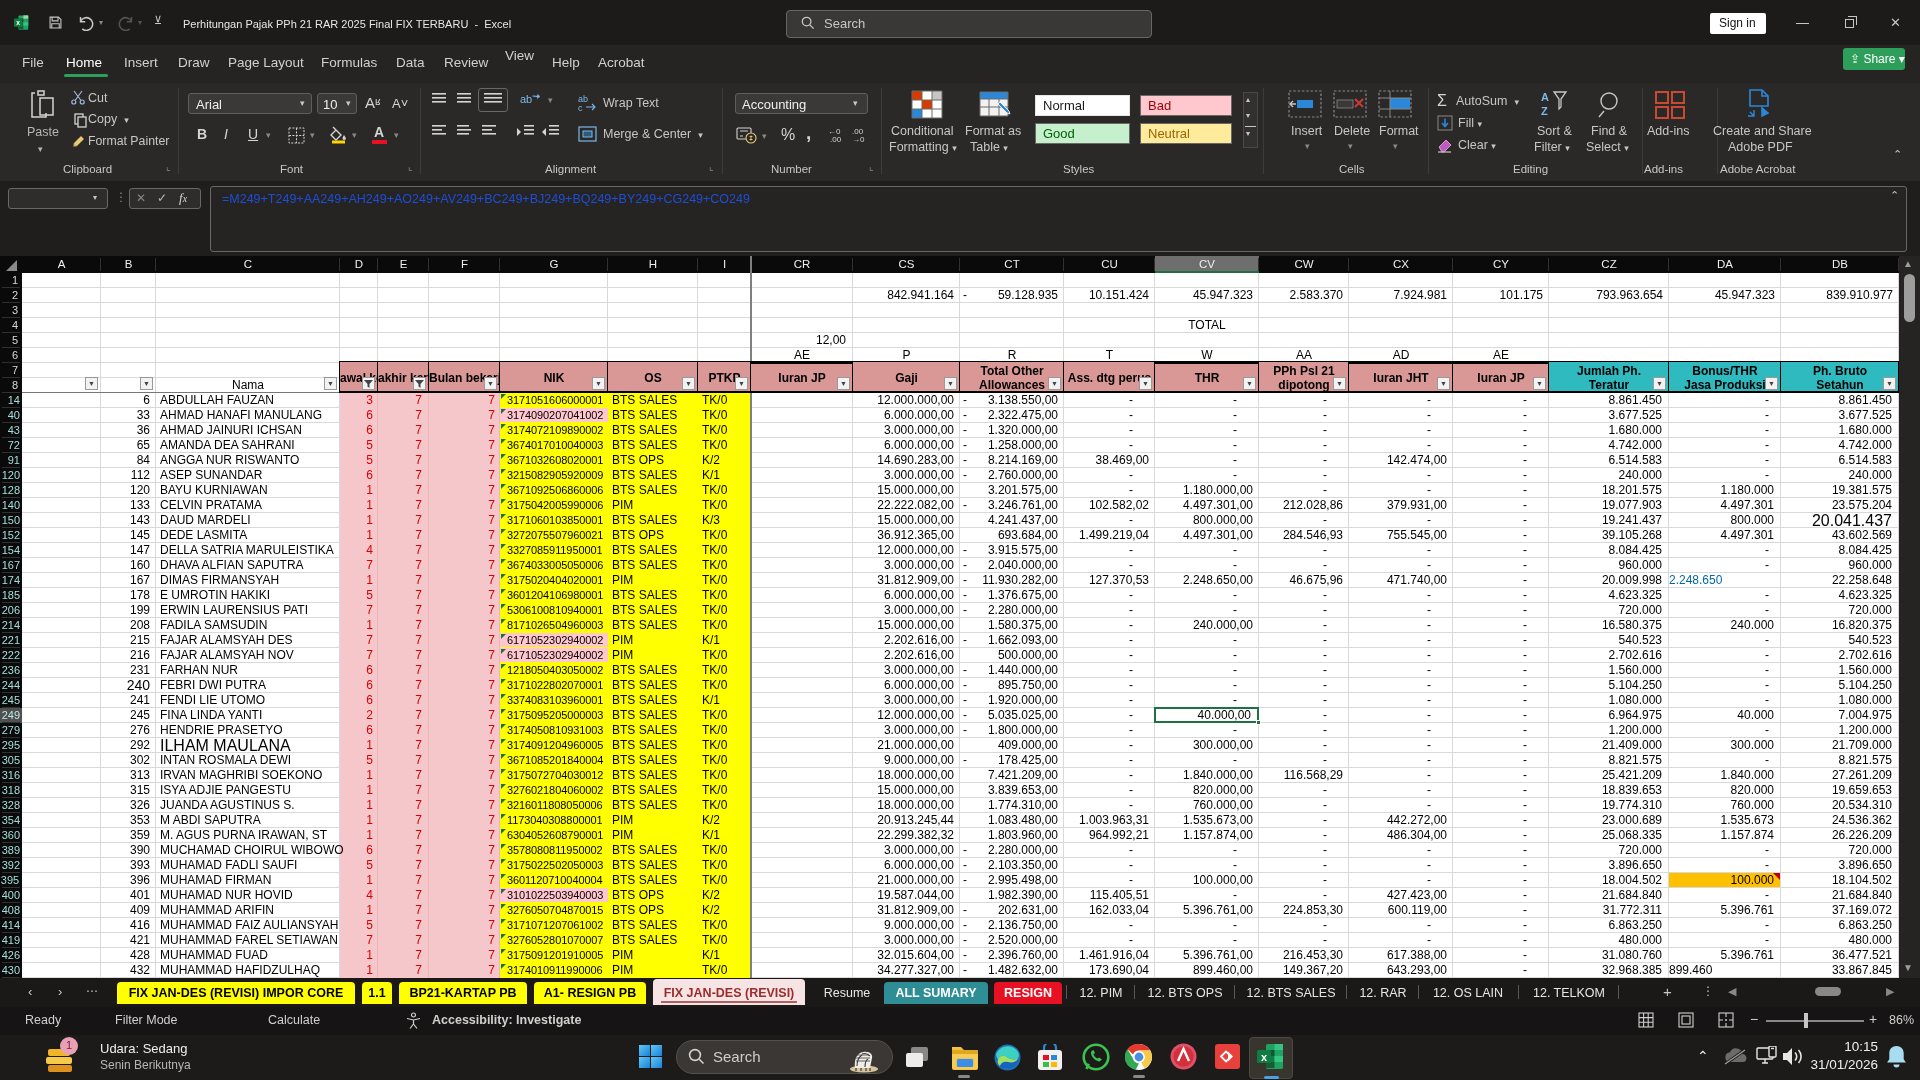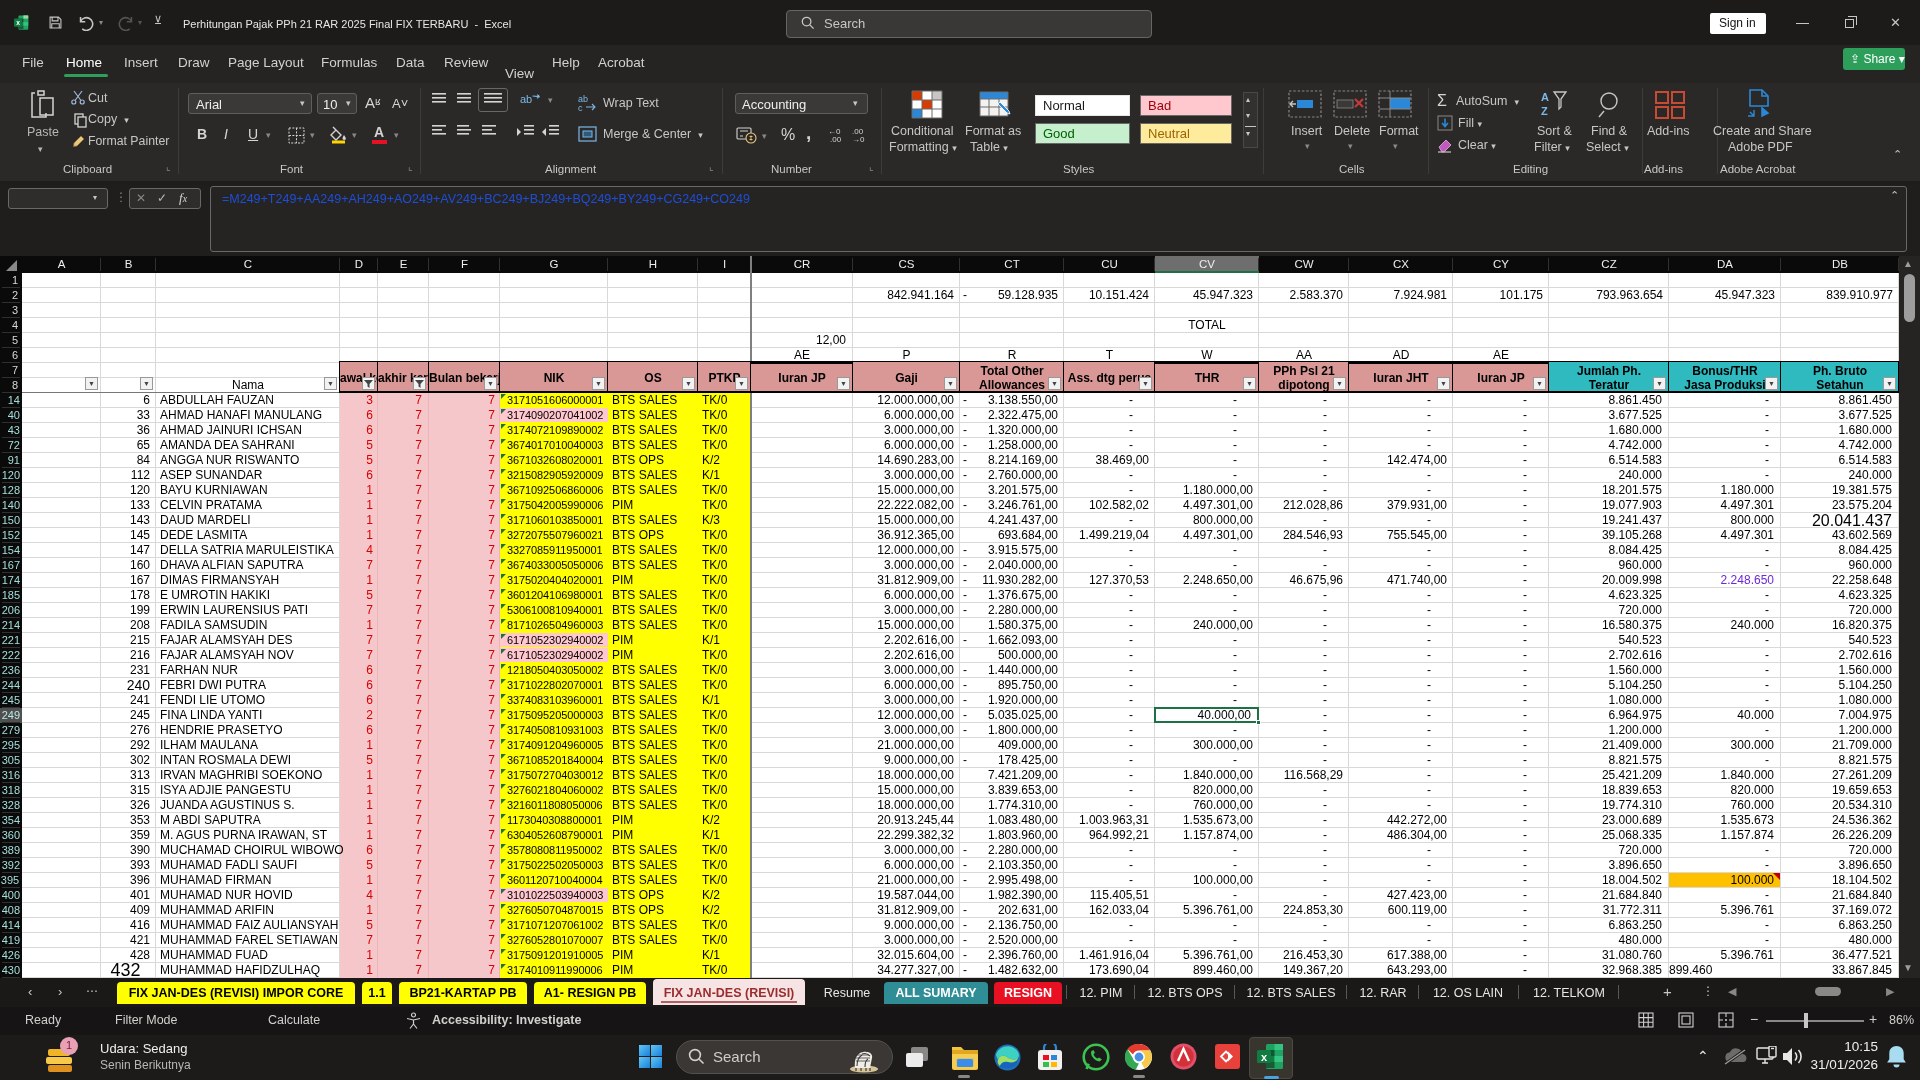--- a/index.html
+++ b/index.html
@@ -50,21 +50,21 @@
     <div class="tx" style="left:1890px;top:15px;color:#c8c6c4;font-size:13px">✕</div>
     <div class="ab" style="left:0;top:45px;width:1920px;height:38px;background:#262423"></div>
     <div class="tx" style="left:22px;top:55px;color:#d2d0ce;font-size:13.5px">File</div>
     <div class="tx" style="left:66px;top:55px;color:#ffffff;font-size:13.5px">Home</div>
     <div class="tx" style="left:124px;top:55px;color:#d2d0ce;font-size:13.5px">Insert</div>
     <div class="tx" style="left:178px;top:55px;color:#d2d0ce;font-size:13.5px">Draw</div>
     <div class="tx" style="left:228px;top:55px;color:#d2d0ce;font-size:13.5px">Page Layout</div>
     <div class="tx" style="left:321px;top:55px;color:#d2d0ce;font-size:13.5px">Formulas</div>
     <div class="tx" style="left:396px;top:55px;color:#d2d0ce;font-size:13.5px">Data</div>
     <div class="tx" style="left:444px;top:55px;color:#d2d0ce;font-size:13.5px">Review</div>
-    <div class="tx" style="left:505px;top:66px;color:#d2d0ce;font-size:13.5px">View</div>
+    <div class="tx" style="left:505px;top:48px;color:#d2d0ce;font-size:13.5px">View</div>
     <div class="tx" style="left:552px;top:55px;color:#d2d0ce;font-size:13.5px">Help</div>
     <div class="tx" style="left:598px;top:55px;color:#d2d0ce;font-size:13.5px">Acrobat</div>
     <div class="ab" style="left:64px;top:74px;width:44px;height:3px;background:#2e9e5b;border-radius:2px"></div>
     <div class="ab" style="left:1843px;top:48px;width:62px;height:22px;background:#2e9e5b;border-radius:3px"></div>
     <div class="tx" style="left:1850px;top:52px;color:#fff;font-size:12px">⇪ Share ▾</div>
     <div class="ab" style="left:0;top:83px;width:1920px;height:98px;background:#2b2927"></div>
     <div class="ab" style="left:0;top:181px;width:1920px;height:4px;background:#1f1d1c"></div>
     <div class="ab" style="left:178px;top:88px;width:1px;height:86px;background:#3e3c3a"></div>
     <div class="ab" style="left:420px;top:88px;width:1px;height:86px;background:#3e3c3a"></div>
     <div class="ab" style="left:722px;top:88px;width:1px;height:86px;background:#3e3c3a"></div>
@@ -869,21 +869,21 @@
     <div class="tx" style="left:702px;top:573px;color:#000;font-size:12px;line-height:15px">TK/0</div>
     <div class="tx" style="left:853px;top:573px;color:#000;font-size:12px;line-height:15px;width:101px;text-align:right">31.812.909,00</div>
     <div class="tx" style="left:963px;top:573px;color:#000;font-size:12px;line-height:15px">-</div>
     <div class="tx" style="left:960px;top:573px;color:#000;font-size:12px;line-height:15px;width:98px;text-align:right">11.930.282,00</div>
     <div class="tx" style="left:1064px;top:573px;color:#000;font-size:12px;line-height:15px;width:85px;text-align:right">127.370,53</div>
     <div class="tx" style="left:1155px;top:573px;color:#000;font-size:12px;line-height:15px;width:98px;text-align:right">2.248.650,00</div>
     <div class="tx" style="left:1259px;top:573px;color:#000;font-size:12px;line-height:15px;width:84px;text-align:right">46.675,96</div>
     <div class="tx" style="left:1349px;top:573px;color:#000;font-size:12px;line-height:15px;width:98px;text-align:right">471.740,00</div>
     <div class="tx" style="left:1453px;top:573px;color:#000;font-size:12px;line-height:15px;width:74px;text-align:right">-</div>
     <div class="tx" style="left:1549px;top:573px;color:#000;font-size:12px;line-height:15px;width:113px;text-align:right">20.009.998</div>
-    <div class="tx" style="left:1669px;top:573px;color:#6d28d9;font-size:12px;line-height:15px;width:105px;text-align:right">2.248.650</div>
+    <div class="tx" style="left:1669px;top:573px;color:#0369a1;font-size:12px;line-height:15px;width:105px;text-align:left">2.248.650</div>
     <div class="tx" style="left:1781px;top:573px;color:#000;font-size:12px;line-height:15px;width:111px;text-align:right">22.258.648</div>
     <div class="tx" style="left:101px;top:588px;color:#000;font-size:12px;line-height:15px;width:49px;text-align:right">178</div>
     <div class="tx" style="left:160px;top:588px;color:#000;font-size:12px;line-height:15px">E UMROTIN HAKIKI</div>
     <div class="tx" style="left:340px;top:588px;color:#d90000;font-size:12px;line-height:15px;width:33px;text-align:right">5</div>
     <div class="tx" style="left:378px;top:588px;color:#d90000;font-size:12px;line-height:15px;width:44px;text-align:right">7</div>
     <div class="tx" style="left:429px;top:588px;color:#d90000;font-size:12px;line-height:15px;width:66px;text-align:right">7</div>
     <svg class="ab" style="left:501px;top:589px" width="5" height="5" viewBox="0 0 5 5">
       <path d="M0 0 H5 L0 5 Z" fill="#1e7145"></path>
     </svg>
     <div class="tx" style="left:507px;top:588px;color:#000;font-size:12px;line-height:15px"><span style="font-size:11px;letter-spacing:-0.1px">3601204106980001</span></div>
@@ -1092,21 +1092,21 @@
     <div class="tx" style="left:960px;top:723px;color:#000;font-size:12px;line-height:15px;width:98px;text-align:right">1.800.000,00</div>
     <div class="tx" style="left:1064px;top:723px;color:#000;font-size:12px;line-height:15px;width:69px;text-align:right">-</div>
     <div class="tx" style="left:1155px;top:723px;color:#000;font-size:12px;line-height:15px;width:82px;text-align:right">-</div>
     <div class="tx" style="left:1259px;top:723px;color:#000;font-size:12px;line-height:15px;width:68px;text-align:right">-</div>
     <div class="tx" style="left:1349px;top:723px;color:#000;font-size:12px;line-height:15px;width:82px;text-align:right">-</div>
     <div class="tx" style="left:1453px;top:723px;color:#000;font-size:12px;line-height:15px;width:74px;text-align:right">-</div>
     <div class="tx" style="left:1549px;top:723px;color:#000;font-size:12px;line-height:15px;width:113px;text-align:right">1.200.000</div>
     <div class="tx" style="left:1669px;top:723px;color:#000;font-size:12px;line-height:15px;width:100px;text-align:right">-</div>
     <div class="tx" style="left:1781px;top:723px;color:#000;font-size:12px;line-height:15px;width:111px;text-align:right">1.200.000</div>
     <div class="tx" style="left:101px;top:738px;color:#000;font-size:12px;line-height:15px;width:49px;text-align:right">292</div>
-    <div class="tx" style="left:160px;top:738px;color:#000;font-size:12px;line-height:15px">ILHAM MAULANA</div>
+    <div class="tx" style="left:160px;top:738px;color:#000;font-size:16px;line-height:15px">ILHAM MAULANA</div>
     <div class="tx" style="left:340px;top:738px;color:#d90000;font-size:12px;line-height:15px;width:33px;text-align:right">1</div>
     <div class="tx" style="left:378px;top:738px;color:#d90000;font-size:12px;line-height:15px;width:44px;text-align:right">7</div>
     <div class="tx" style="left:429px;top:738px;color:#d90000;font-size:12px;line-height:15px;width:66px;text-align:right">7</div>
     <svg class="ab" style="left:501px;top:739px" width="5" height="5" viewBox="0 0 5 5">
       <path d="M0 0 H5 L0 5 Z" fill="#1e7145"></path>
     </svg>
     <div class="tx" style="left:507px;top:738px;color:#000;font-size:12px;line-height:15px"><span style="font-size:11px;letter-spacing:-0.1px">3174091204960005</span></div>
     <div class="tx" style="left:612px;top:738px;color:#000;font-size:12px;line-height:15px">BTS SALES</div>
     <div class="tx" style="left:702px;top:738px;color:#000;font-size:12px;line-height:15px">TK/0</div>
     <div class="tx" style="left:853px;top:738px;color:#000;font-size:12px;line-height:15px;width:101px;text-align:right">21.000.000,00</div>
@@ -1415,21 +1415,21 @@
     <div class="tx" style="left:963px;top:948px;color:#000;font-size:12px;line-height:15px">-</div>
     <div class="tx" style="left:960px;top:948px;color:#000;font-size:12px;line-height:15px;width:98px;text-align:right">2.396.760,00</div>
     <div class="tx" style="left:1064px;top:948px;color:#000;font-size:12px;line-height:15px;width:85px;text-align:right">1.461.916,04</div>
     <div class="tx" style="left:1155px;top:948px;color:#000;font-size:12px;line-height:15px;width:98px;text-align:right">5.396.761,00</div>
     <div class="tx" style="left:1259px;top:948px;color:#000;font-size:12px;line-height:15px;width:84px;text-align:right">216.453,30</div>
     <div class="tx" style="left:1349px;top:948px;color:#000;font-size:12px;line-height:15px;width:98px;text-align:right">617.388,00</div>
     <div class="tx" style="left:1453px;top:948px;color:#000;font-size:12px;line-height:15px;width:74px;text-align:right">-</div>
     <div class="tx" style="left:1549px;top:948px;color:#000;font-size:12px;line-height:15px;width:113px;text-align:right">31.080.760</div>
     <div class="tx" style="left:1669px;top:948px;color:#000;font-size:12px;line-height:15px;width:105px;text-align:right">5.396.761</div>
     <div class="tx" style="left:1781px;top:948px;color:#000;font-size:12px;line-height:15px;width:111px;text-align:right">36.477.521</div>
-    <div class="tx" style="left:101px;top:963px;color:#000;font-size:18px;line-height:15px;width:49px;text-align:center">432</div>
+    <div class="tx" style="left:101px;top:963px;color:#000;font-size:12px;line-height:15px;width:49px;text-align:right">432</div>
     <div class="tx" style="left:160px;top:963px;color:#000;font-size:12px;line-height:15px">MUHAMMAD HAFIDZULHAQ</div>
     <div class="tx" style="left:340px;top:963px;color:#d90000;font-size:12px;line-height:15px;width:33px;text-align:right">1</div>
     <div class="tx" style="left:378px;top:963px;color:#d90000;font-size:12px;line-height:15px;width:44px;text-align:right">7</div>
     <div class="tx" style="left:429px;top:963px;color:#d90000;font-size:12px;line-height:15px;width:66px;text-align:right">7</div>
     <svg class="ab" style="left:501px;top:964px" width="5" height="5" viewBox="0 0 5 5">
       <path d="M0 0 H5 L0 5 Z" fill="#1e7145"></path>
     </svg>
     <div class="tx" style="left:507px;top:963px;color:#000;font-size:12px;line-height:15px"><span style="font-size:11px;letter-spacing:-0.1px">3174010911990006</span></div>
     <div class="tx" style="left:612px;top:963px;color:#000;font-size:12px;line-height:15px">PIM</div>
     <div class="tx" style="left:702px;top:963px;color:#000;font-size:12px;line-height:15px">TK/0</div>

